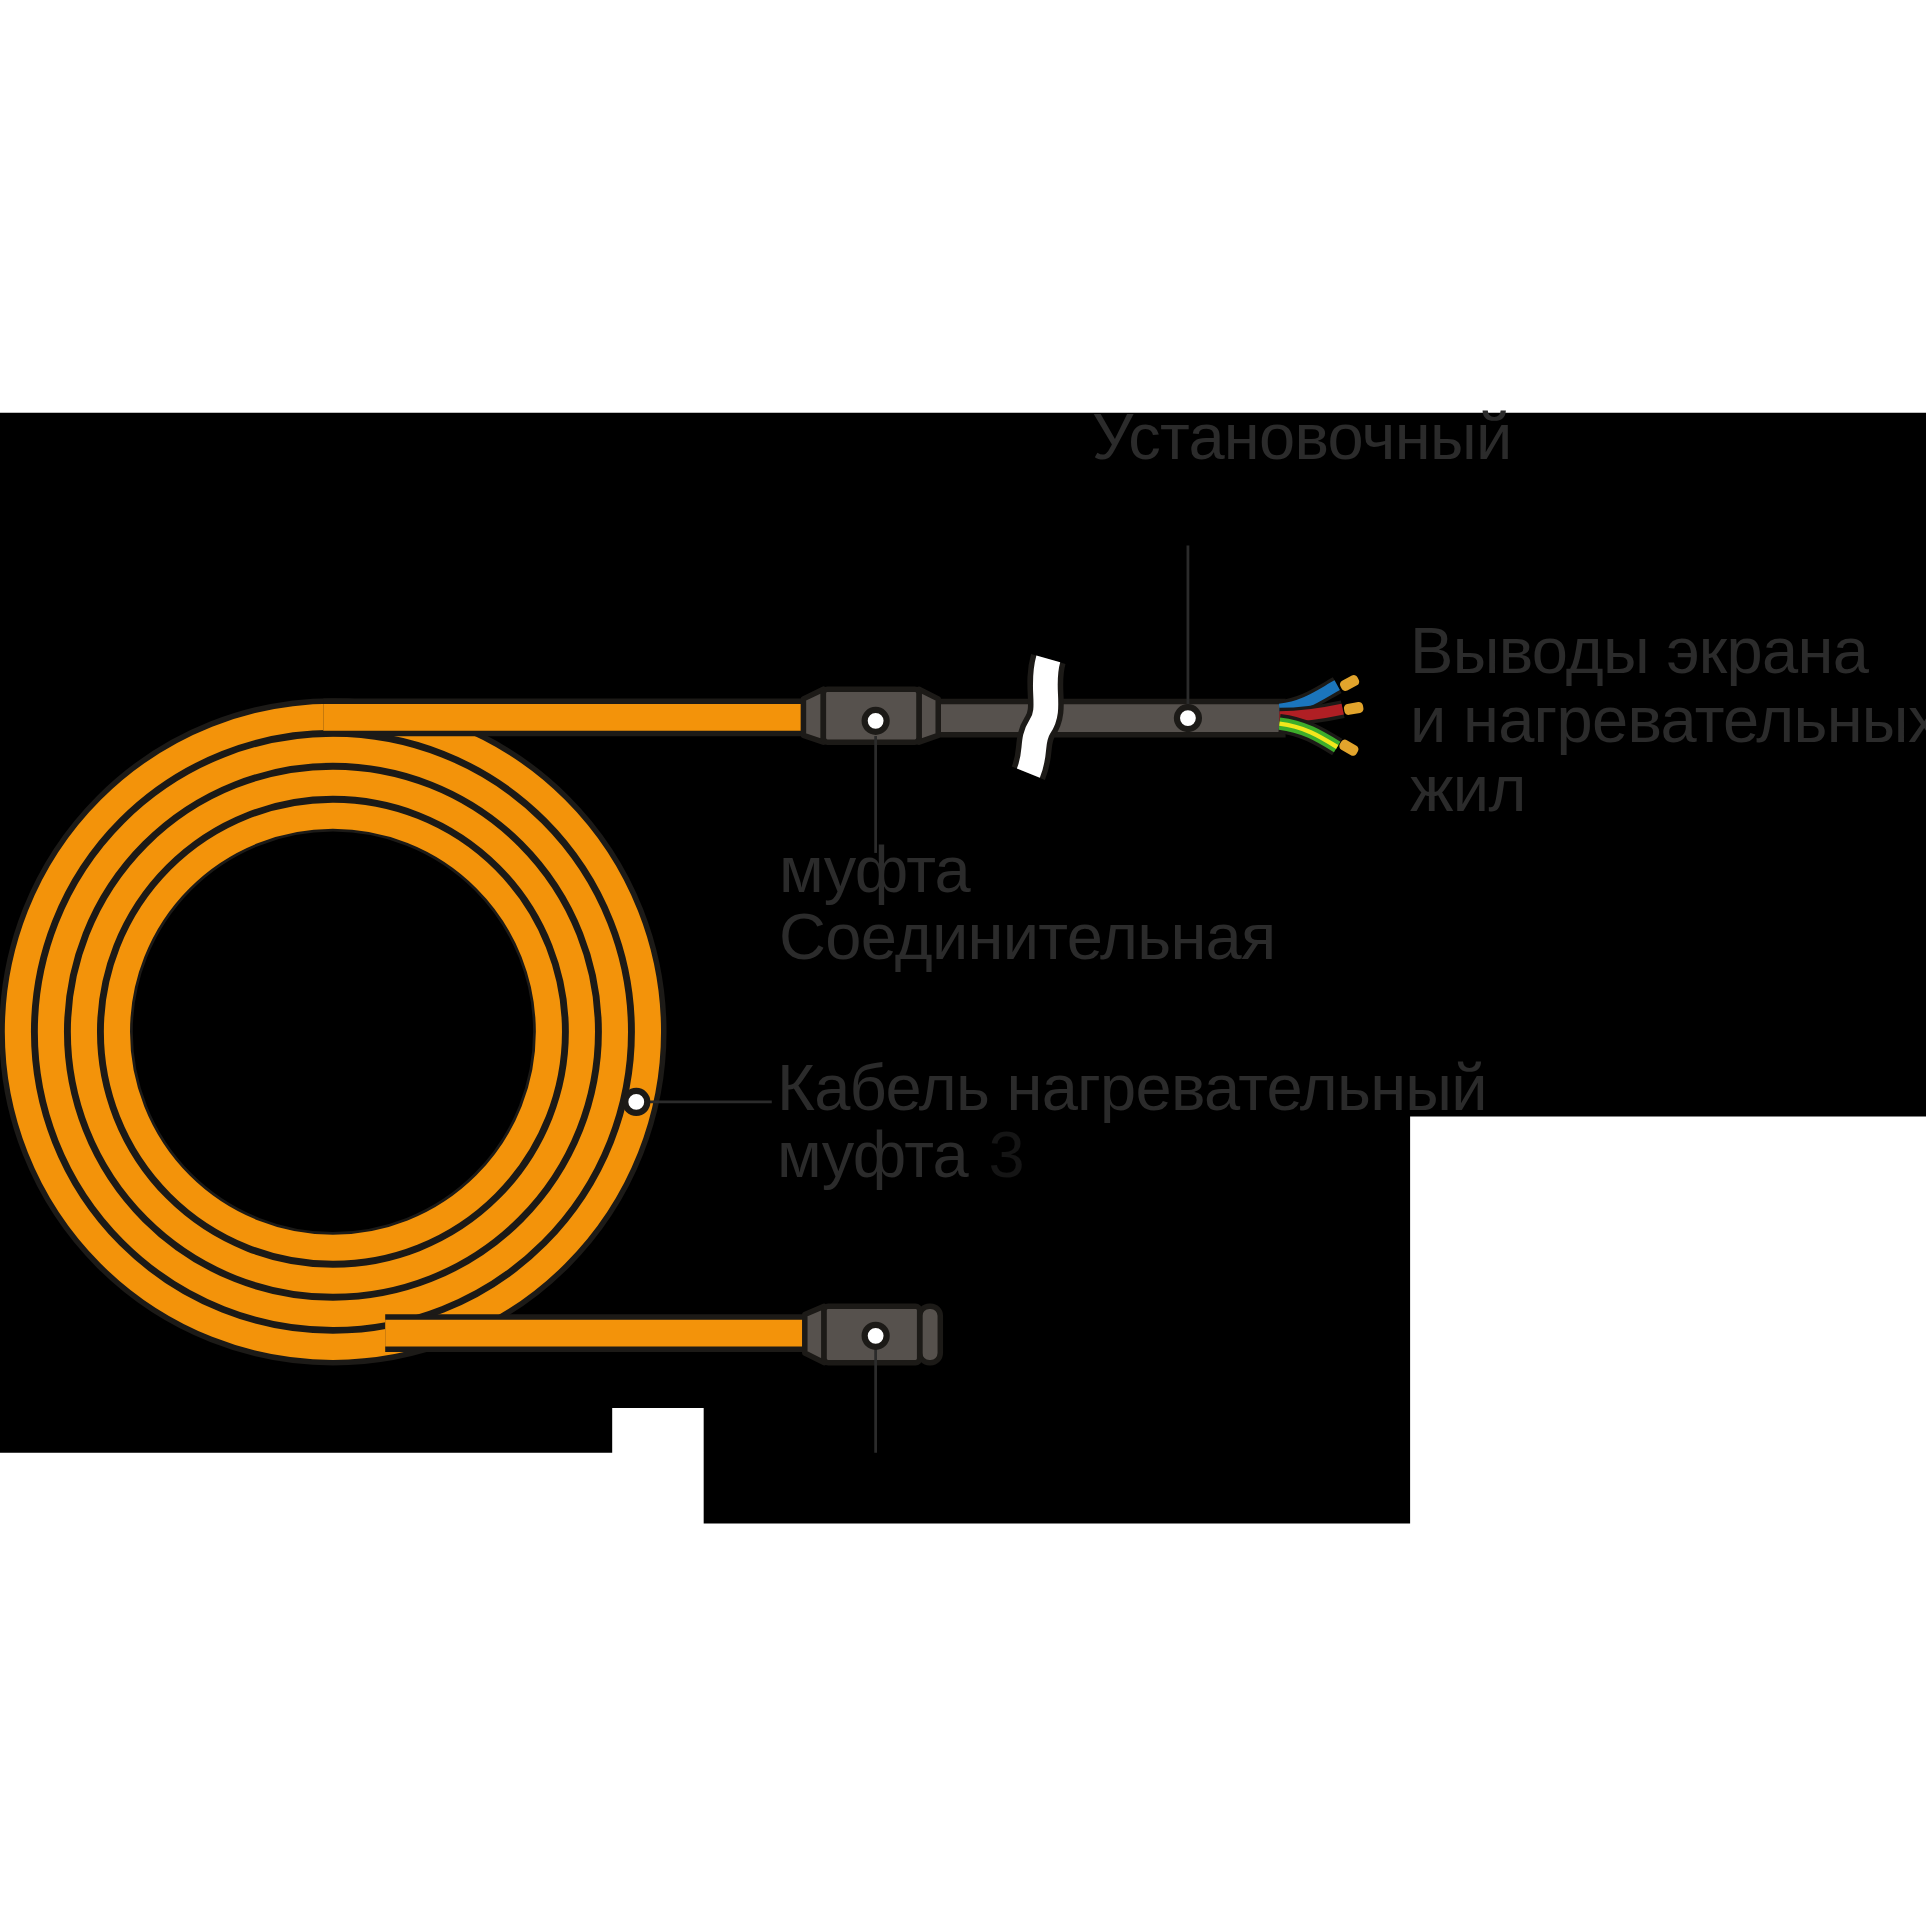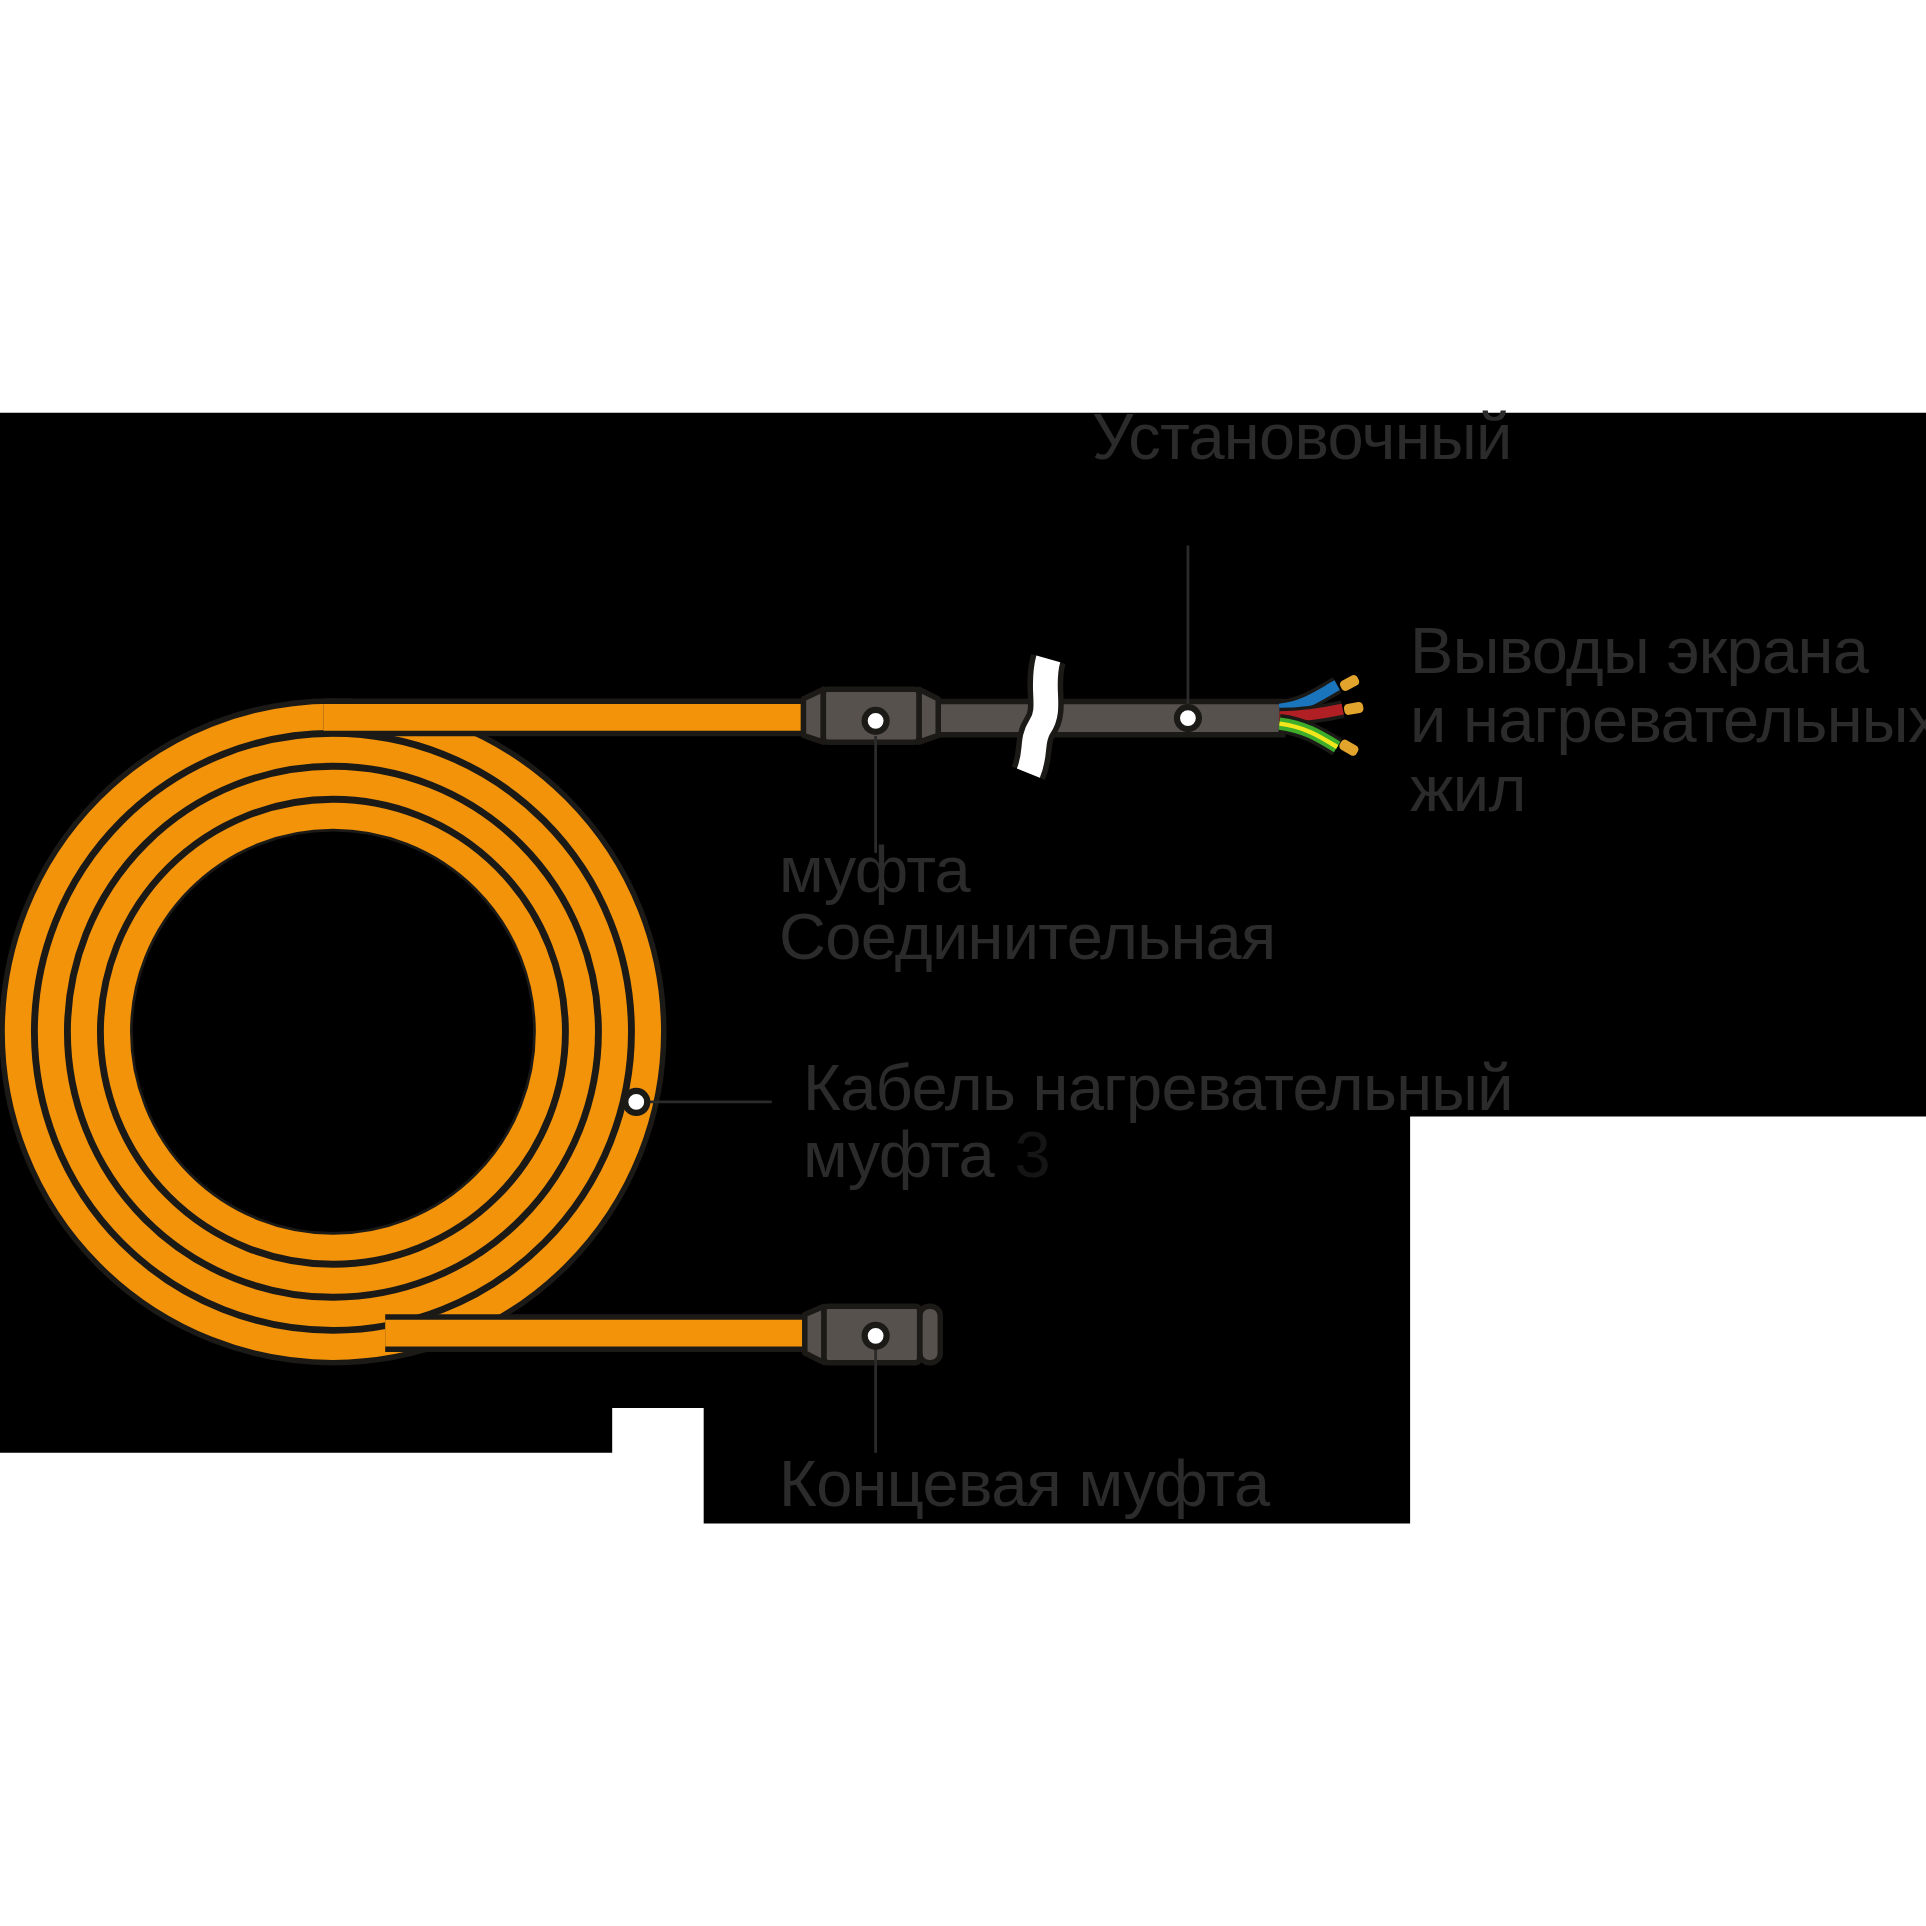--- a/index.html
+++ b/index.html
@@ -117,23 +117,20 @@
     <span class="ln">Выводы экрана</span>
     <span class="ln">и нагревательных</span>
     <span class="ln">жил</span>
   </div>
 
   <div class="label" id="lbl-conn" style="left:779px;top:836px;">
     <span class="ln">муфта</span>
     <span class="ln">Соединительная</span>
   </div>
 
-  <div class="label" id="lbl-cable" style="left:803px;top:1054px;">
+  <div class="label" id="lbl-cable" style="left:777px;top:1054px;">
     <span class="ln">Кабель нагревательный</span>
     <span class="ln"><span>муфта</span><span class="dim">3</span></span>
   </div>
 
-  <div class="label" id="lbl-end" style="left:779px;top:1449px;">
-    <span class="ln">Концевая муфта</span>
-  </div>
 
 </div>
 
 
 </body></html>

